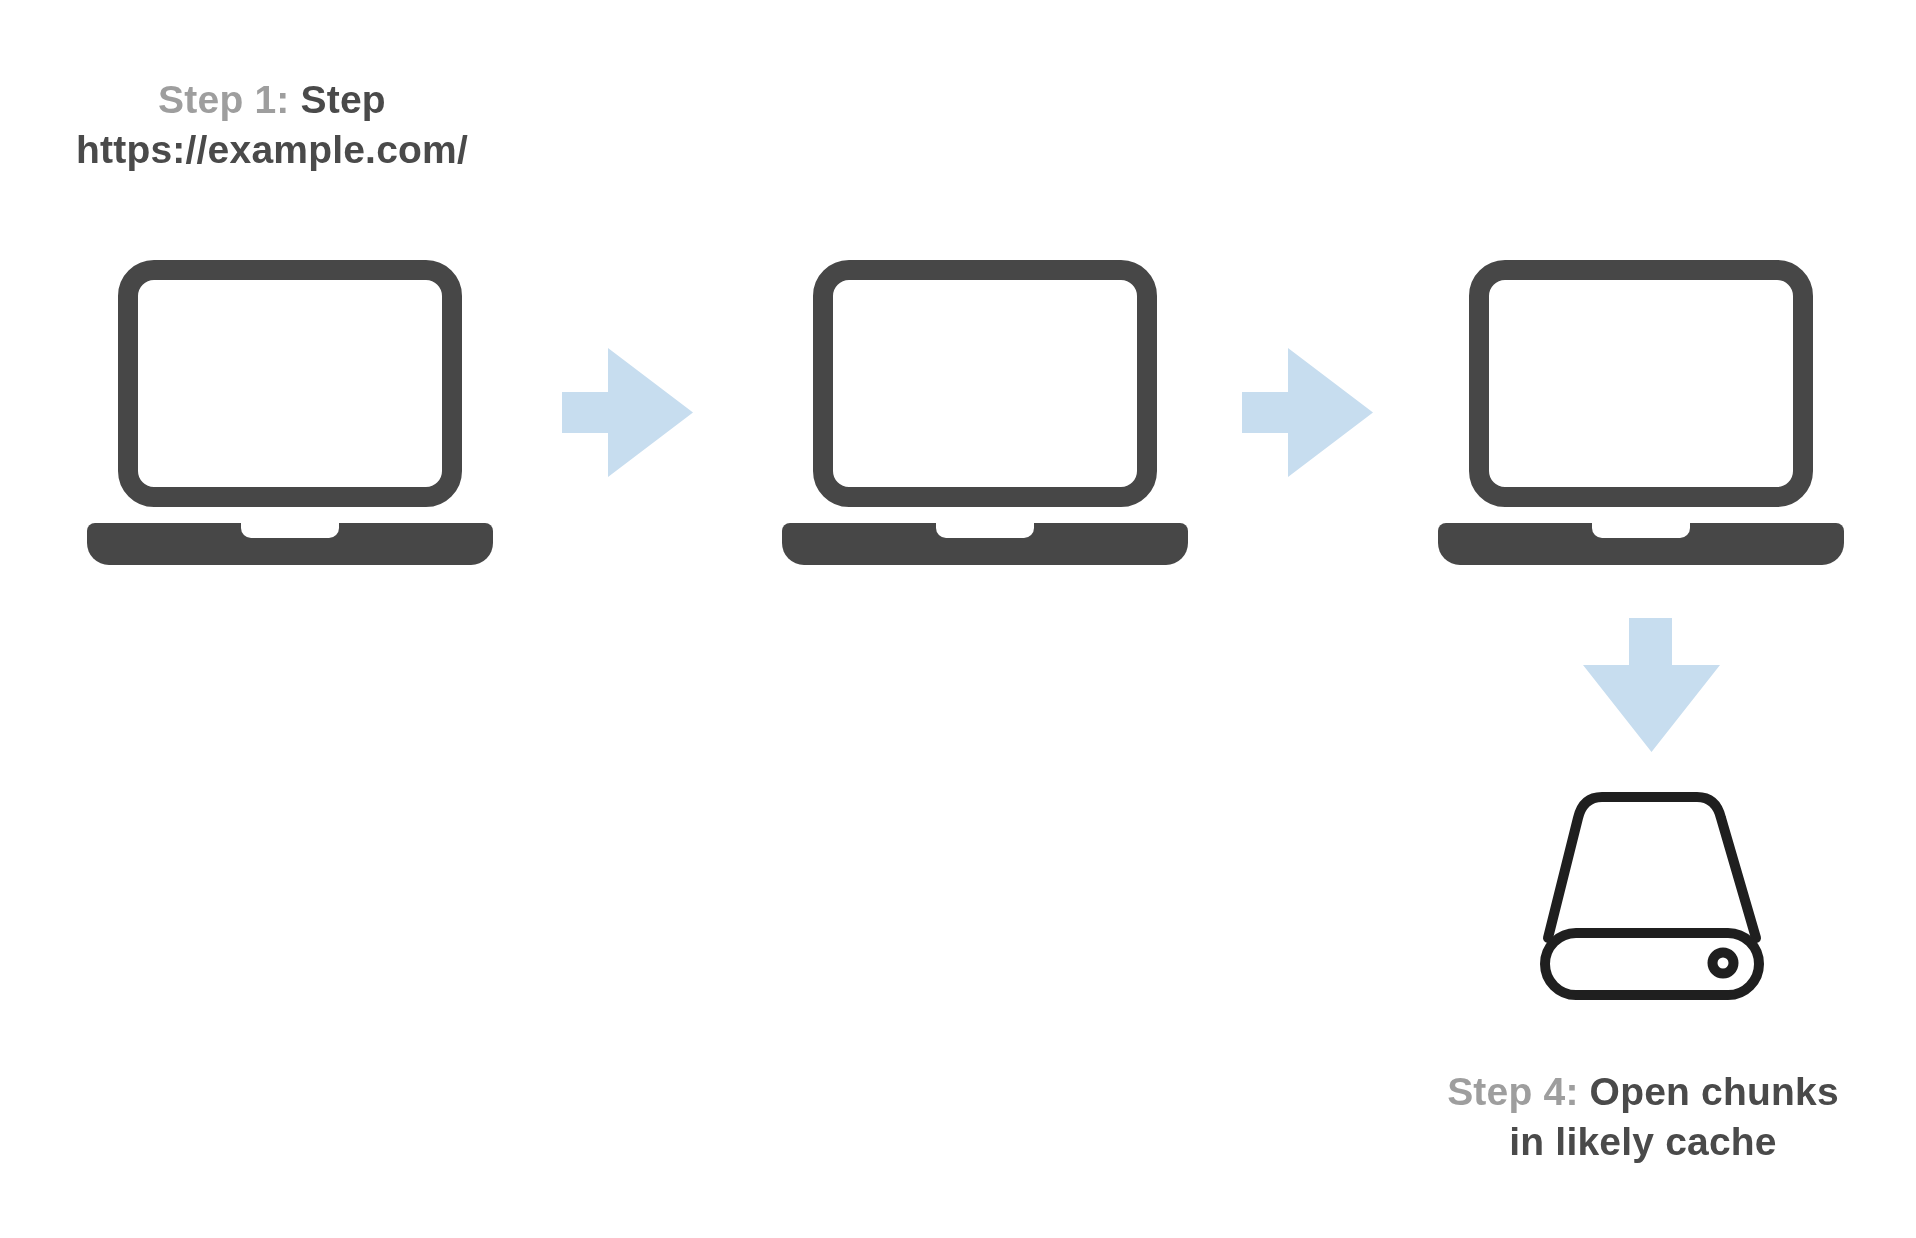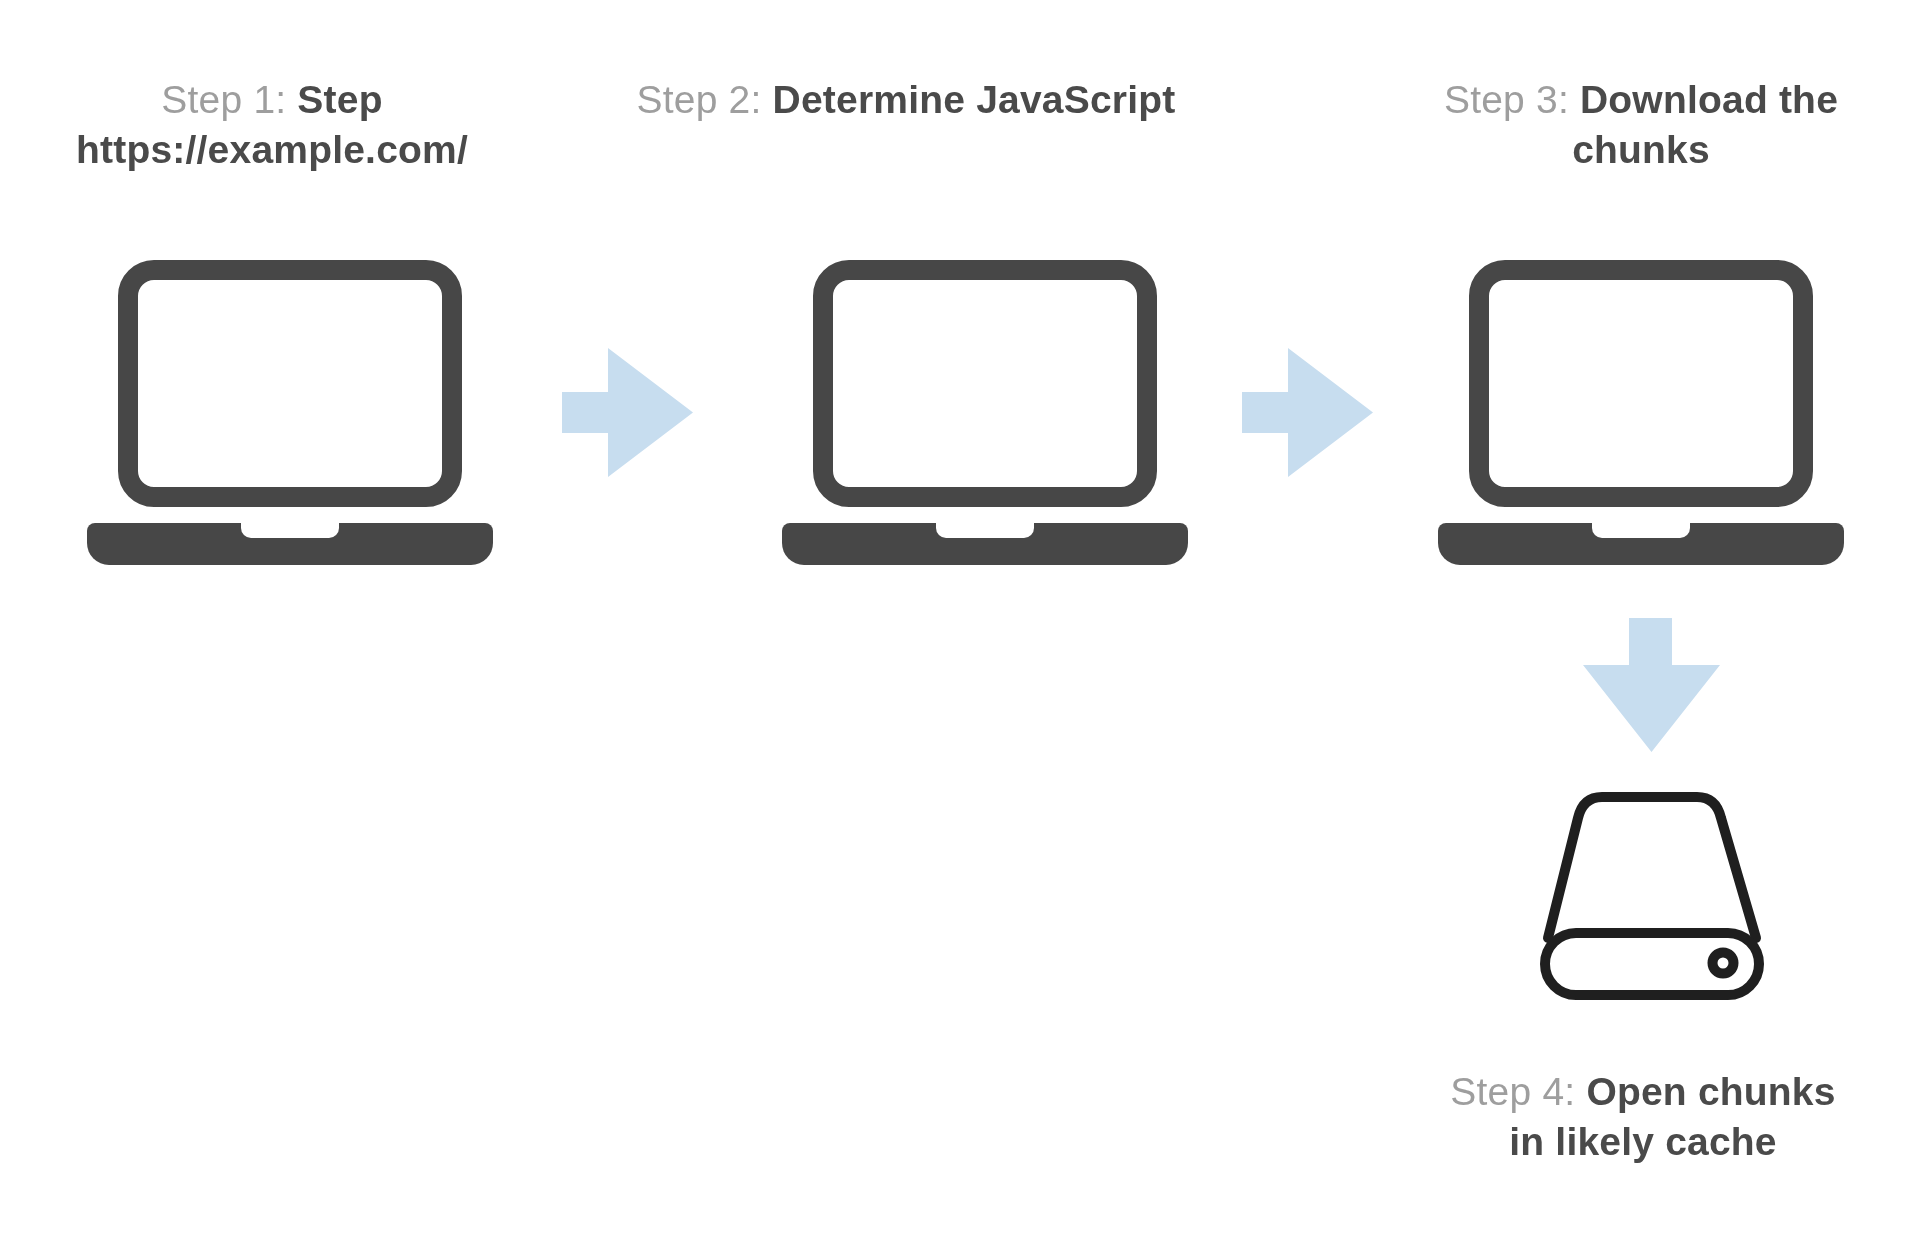--- a/index.html
+++ b/index.html
@@ -21,21 +21,21 @@
     position: absolute;
     text-align: center;
     font-size: 39px;
     line-height: 50px;
     font-weight: 700;
     color: #4a4a4a;
     letter-spacing: 0.2px;
     white-space: nowrap;
   }
   .step-text .prefix {
-    font-weight: 400;
+    font-weight: 700;
     color: #9e9e9e;
   }
 
   
   .laptop {
     position: absolute;
     width: 406px;
     height: 305px;
   }
   .laptop .screen {
@@ -101,27 +101,22 @@
 <body>
 
 <div class="canvas">
 
   <div class="step-text" style="left:32px; top:75px; width:480px;">
     <div><span class="prefix">Step 1: </span><span>Step</span></div>
     <div><span>https://example.com/</span></div>
   </div>
 
   <div class="step-text" style="left:606px; top:75px; width:600px;">
-    <div><span class="prefix">Step 2: </span><span>Determine JavaScript</span></div>
   </div>
 
-  <div class="step-text" style="left:1401px; top:75px; width:480px;">
-    <div><span class="prefix">Step 3: </span><span>Download the</span></div>
-    <div><span>chunks</span></div>
-  </div>
 
   <div class="laptop" style="left:87px; top:260px;">
     <div class="screen"></div>
     <div class="base">
       <div class="notch"></div>
     </div>
   </div>
 
   <div class="arrow-right" style="left:562px; top:348px;"></div>
 

